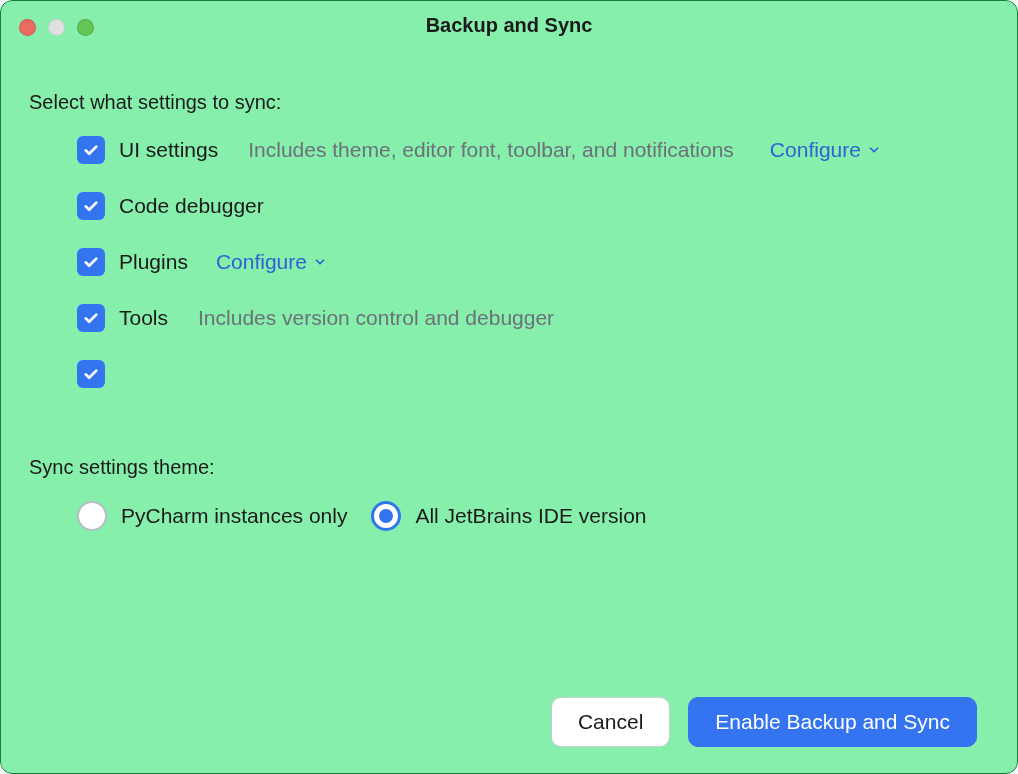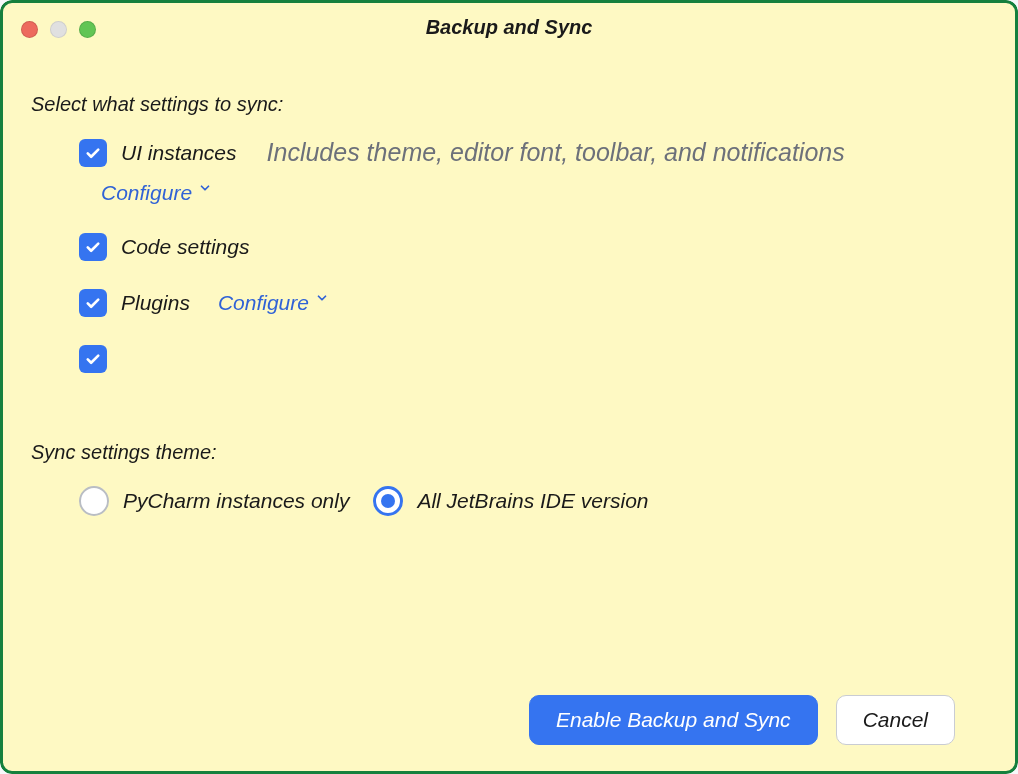--- a/index.html
+++ b/index.html
@@ -10,26 +10,25 @@
     font-family: -apple-system, BlinkMacSystemFont, "Segoe UI", "Helvetica Neue", Arial, sans-serif;
     background: #f7f8fa;
     color: #1a1a1a;
     position: relative;
     border-radius: 12px;
     overflow: hidden;
   }
   .window {
     width: 100%;
     height: 100%;
-    background: #fef9c3;
-    border: 3px solid #15803d;
+    background: #86efac;
+    border: 1px solid #15803d;
     border-radius: 12px;
     display: flex;
     flex-direction: column;
-    font-style: italic;
   }
   .titlebar {
     height: 48px;
     position: relative;
     display: flex;
     align-items: center;
     justify-content: center;
     flex-shrink: 0;
   }
   .traffic-lights {
@@ -46,21 +45,21 @@
   }
   .tl-close { background: #ed6a5e; border: 0.5px solid rgba(0,0,0,.12);}
   .tl-min   { background: #e0e0e0; border: 0.5px solid rgba(0,0,0,.08);}
   .tl-max   { background: #62c554; border: 0.5px solid rgba(0,0,0,.12);}
   .title {
     font-size: 20px;
     font-weight: 600;
     color: #1a1a1a;
   }
   .content {
-    padding: 42px 32px 0 28px;
+    padding: 42px 12px 0 28px;
     flex: 1;
     display: flex;
     flex-direction: column;
   }
   .section-label {
     font-size: 20px;
     color: #1a1a1a;
     margin-bottom: 22px;
   }
   .settings-list {
@@ -85,29 +84,29 @@
     align-items: center;
     justify-content: center;
     flex-shrink: 0;
   }
   .checkbox svg { width: 18px; height: 18px; }
   .row-label {
     font-size: 21px;
     color: #1a1a1a;
   }
   .row-desc {
-    font-size: 25px;
+    font-size: 21px;
     color: #6c707a;
     margin-left: 16px;
   }
   .configure {
     font-size: 21px;
     color: #3062d6;
     display: inline-flex;
-    align-items: flex-start;
+    align-items: center;
     gap: 6px;
     cursor: default;
   }
   .configure svg { width: 14px; height: 14px; }
   .configure-right { margin-left: 22px; }
   .radio-list {
     padding-left: 48px;
     display: flex;
     gap: 24px;
   }
@@ -182,55 +181,64 @@
     <div class="section-label">Select what settings to sync:</div>
 
     <div class="settings-list">
 
       <div class="row">
         <span class="checkbox">
           <svg viewBox="0 0 24 24">
               <path fill="none" stroke="#fff" stroke-width="3.5" stroke-linecap="round" stroke-linejoin="round" d="M5 12.5l4.5 4.5L19 7.5"></path>
             </svg>
         </span>
-        <span class="row-label">UI instances</span>
+        <span class="row-label">UI settings</span>
         <span class="row-desc">Includes theme, editor font, toolbar, and notifications</span>
         <span class="configure configure-right">
           <span>Configure</span>
           <svg viewBox="0 0 24 24">
               <path fill="none" stroke="#3062d6" stroke-width="3" stroke-linecap="round" stroke-linejoin="round" d="M6 9l6 6 6-6"></path>
             </svg>
         </span>
       </div>
 
 
       <div class="row">
         <span class="checkbox">
           <svg viewBox="0 0 24 24">
               <path fill="none" stroke="#fff" stroke-width="3.5" stroke-linecap="round" stroke-linejoin="round" d="M5 12.5l4.5 4.5L19 7.5"></path>
             </svg>
         </span>
-        <span class="row-label">Code settings</span>
+        <span class="row-label">Code debugger</span>
       </div>
 
       <div class="row">
         <span class="checkbox">
           <svg viewBox="0 0 24 24">
               <path fill="none" stroke="#fff" stroke-width="3.5" stroke-linecap="round" stroke-linejoin="round" d="M5 12.5l4.5 4.5L19 7.5"></path>
             </svg>
         </span>
         <span class="row-label">Plugins</span>
         <span class="configure" style="margin-left:14px;">
           <span>Configure</span>
           <svg viewBox="0 0 24 24">
               <path fill="none" stroke="#3062d6" stroke-width="3" stroke-linecap="round" stroke-linejoin="round" d="M6 9l6 6 6-6"></path>
             </svg>
         </span>
       </div>
 
+      <div class="row">
+        <span class="checkbox">
+          <svg viewBox="0 0 24 24">
+              <path fill="none" stroke="#fff" stroke-width="3.5" stroke-linecap="round" stroke-linejoin="round" d="M5 12.5l4.5 4.5L19 7.5"></path>
+            </svg>
+        </span>
+        <span class="row-label">Tools</span>
+        <span class="row-desc">Includes version control and debugger</span>
+      </div>
 
       <div class="row">
         <span class="checkbox">
           <svg viewBox="0 0 24 24">
               <path fill="none" stroke="#fff" stroke-width="3.5" stroke-linecap="round" stroke-linejoin="round" d="M5 12.5l4.5 4.5L19 7.5"></path>
             </svg>
         </span>
       </div>
 
     </div>
@@ -242,18 +250,18 @@
         <span class="radio radio-unchecked"></span>
         <span class="row-label">PyCharm instances only</span>
       </div>
       <div class="row">
         <span class="radio radio-checked"></span>
         <span class="row-label">All JetBrains IDE version</span>
       </div>
     </div>
 
     <div class="footer">
+      <div class="btn btn-secondary">Cancel</div>
       <div class="btn btn-primary">Enable Backup and Sync</div>
-      <div class="btn btn-secondary">Cancel</div>
     </div>
 
   </div>
 </div>
 
 </body></html>

